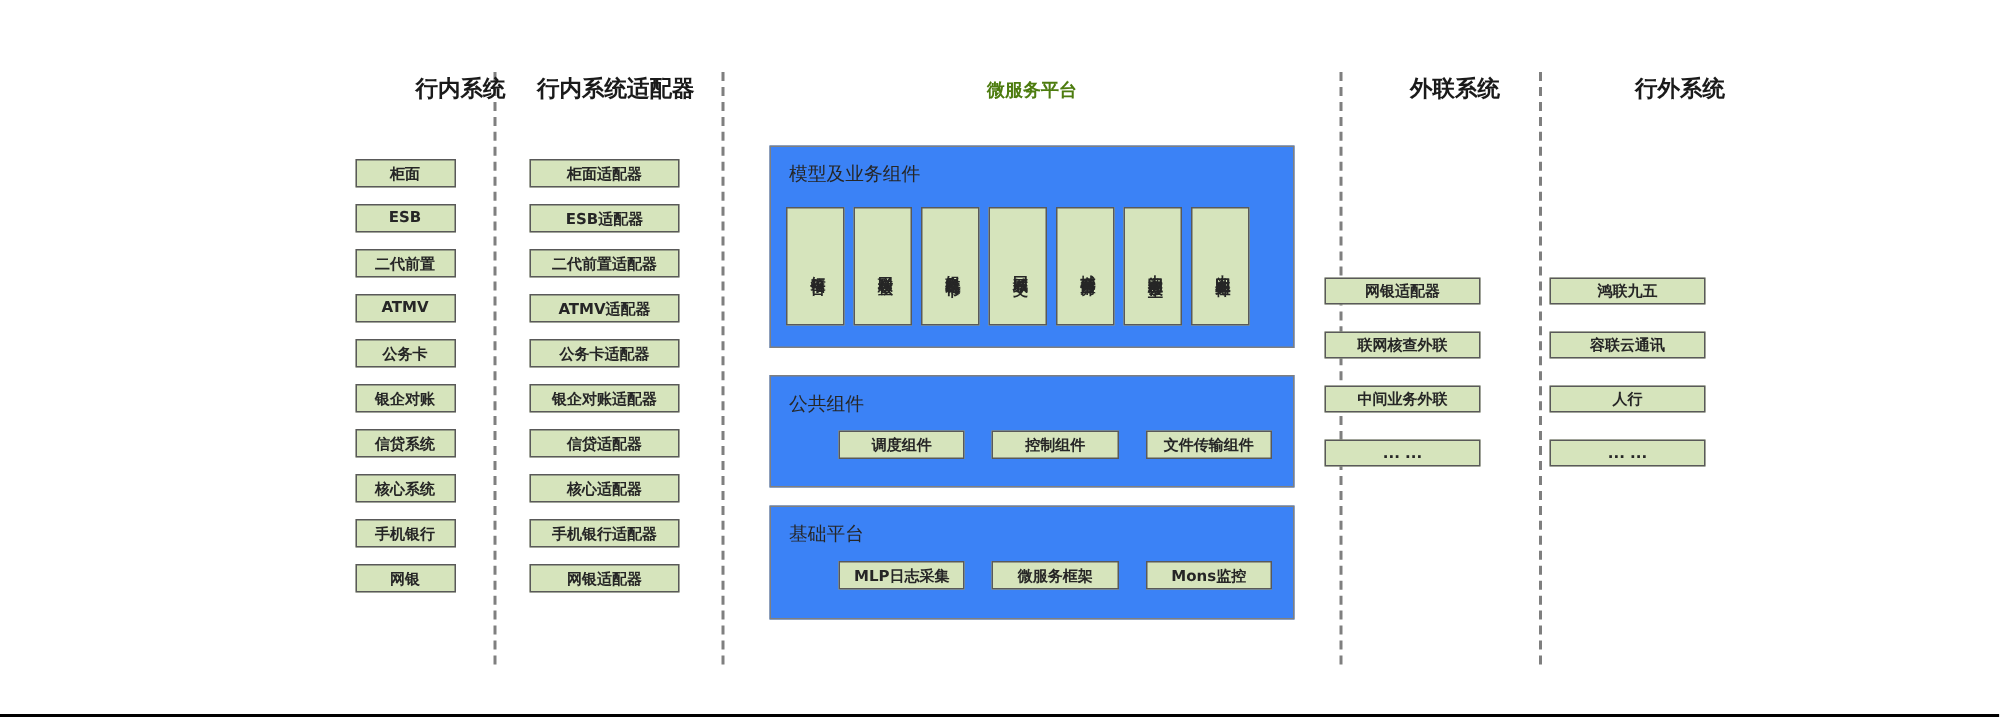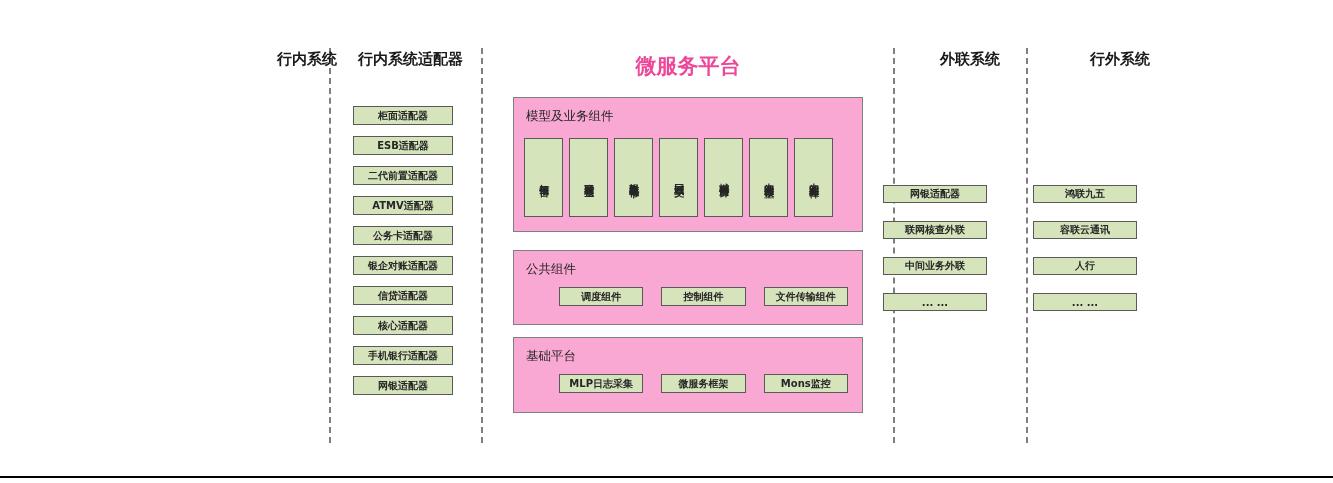--- a/index.html
+++ b/index.html
@@ -24,24 +24,24 @@
     font-size:10px; font-weight:bold; color:#262626; white-space:nowrap;
   }
   .w67 { width:67px; }
   .w100 { width:100px; }
   .w104 { width:104px; }
   .list-right { margin-top:116px; }
   .list-right .sbox { height:18px; margin-bottom:18px; }
 
   
   #platform { position:absolute; left:513px; top:0; width:350px; height:460px; }
-  .platform-title { position:absolute; top:52px; left:0; right:0; text-align:center; font-size:21px; font-weight:bold; color:#ec4899; }
+  .platform-title { position:absolute; top:52px; left:0; right:0; text-align:center; font-size:12px; font-weight:bold; color:#4d7c0f; }
   .panel {
     position:absolute; left:0; width:348px; box-sizing:content-box;
-    background:#f9a8d4; border:1px solid #7f7f7f;
+    background:#3b82f6; border:1px solid #7f7f7f;
   }
   #panel-model  { top:97px;  height:133px; }
   #panel-common { top:250px; height:73px;text-decoration:underline; }
   #panel-base   { top:337px; height:74px; }
   .panel-label { position:absolute; top:10px; left:12px; font-size:12.5px; color:#262626; }
   .vitems { position:absolute; top:40px; left:10px; display:flex; gap:6px; }
   .vbox {
     width:39px; height:79px; background:#d6e4bc; border:1px solid #595959; box-sizing:border-box;
     display:flex; align-items:center; justify-content:center;
     writing-mode:vertical-rl; font-size:10px; font-weight:bold; letter-spacing:1px; line-height:1.05;
@@ -59,20 +59,32 @@
 
 <div id="canvas">
 
   <div class="vdash" style="left:329px;"></div>
   <div class="vdash" style="left:481px;"></div>
   <div class="vdash" style="left:893px;"></div>
   <div class="vdash" style="left:1026px;"></div>
 
   <div class="column" style="left:203px; width:134px;">
     <div class="col-title">行内系统</div>
+    <div class="col-list">
+        <div class="sbox w67">柜面</div>
+        <div class="sbox w67">ESB</div>
+        <div class="sbox w67">二代前置</div>
+        <div class="sbox w67">ATMV</div>
+        <div class="sbox w67">公务卡</div>
+        <div class="sbox w67">银企对账</div>
+        <div class="sbox w67">信贷系统</div>
+        <div class="sbox w67">核心系统</div>
+        <div class="sbox w67">手机银行</div>
+        <div class="sbox w67">网银</div>
+      </div>
   </div>
 
   <div class="column" style="left:343px; width:120px;">
     <div class="col-title">行内系统适配器</div>
     <div class="col-list">
         <div class="sbox w100">柜面适配器</div>
         <div class="sbox w100">ESB适配器</div>
         <div class="sbox w100">二代前置适配器</div>
         <div class="sbox w100">ATMV适配器</div>
         <div class="sbox w100">公务卡适配器</div>

